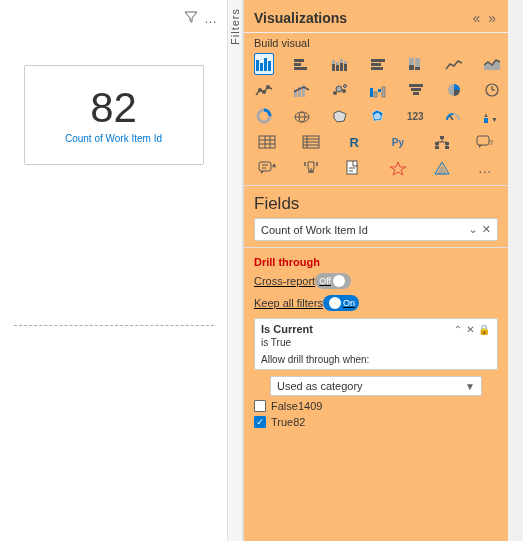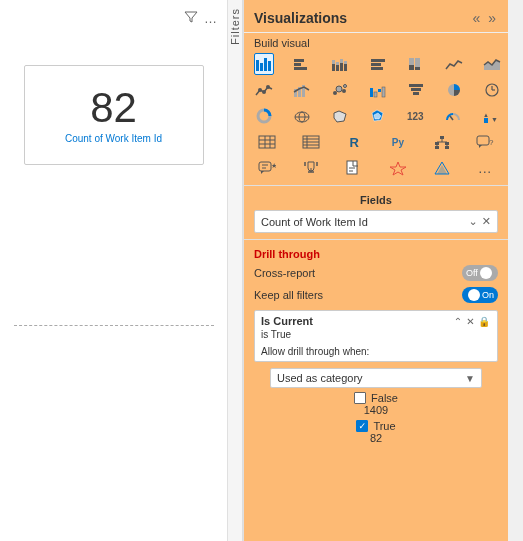--- a/index.html
+++ b/index.html
@@ -138,25 +138,24 @@
     }
 
     .divider {
       height: 1px;
       background: #e0e0e0;
       margin: 4px 0;
     }
 
     
     .section-label {
-      font-size: 11px;
-      color: #333;
-      font-weight: 700;
+      font-size: 17px;
+      color: #333;
+      font-weight: 400;
       padding: 4px 10px 2px;
-      text-align: center;
     }
 
     .field-chip {
       margin: 2px 10px;
       border: 1px solid #ccc;
       border-radius: 2px;
       padding: 4px 6px;
       display: flex;
       align-items: center;
       justify-content: space-between;
@@ -181,22 +180,23 @@
     .drill-section-label {
       font-size: 11px;
       color: #C00;
       font-weight: 600;
       padding: 4px 10px 2px;
     }
 
     .toggle-row {
       display: flex;
       align-items: center;
-      justify-content: space-between;
+      justify-content: flex-start;
       padding: 3px 10px;
+      text-decoration: underline;
     }
     .toggle-label {
       font-size: 11px;
       color: #333;
     }
     .toggle {
       width: 36px;
       height: 16px;
       border-radius: 8px;
       display: flex;
@@ -276,21 +276,20 @@
     .dropdown-arrow {
       font-size: 10px;
       color: #666;
     }
 
     
     .checkbox-row {
       display: flex;
       align-items: center;
       padding: 2px 10px;
-      flex-direction: column;
     }
     .checkbox-left {
       display: flex;
       align-items: center;
       gap: 5px;
     }
     .checkbox {
       width: 12px;
       height: 12px;
       border: 1px solid #666;

